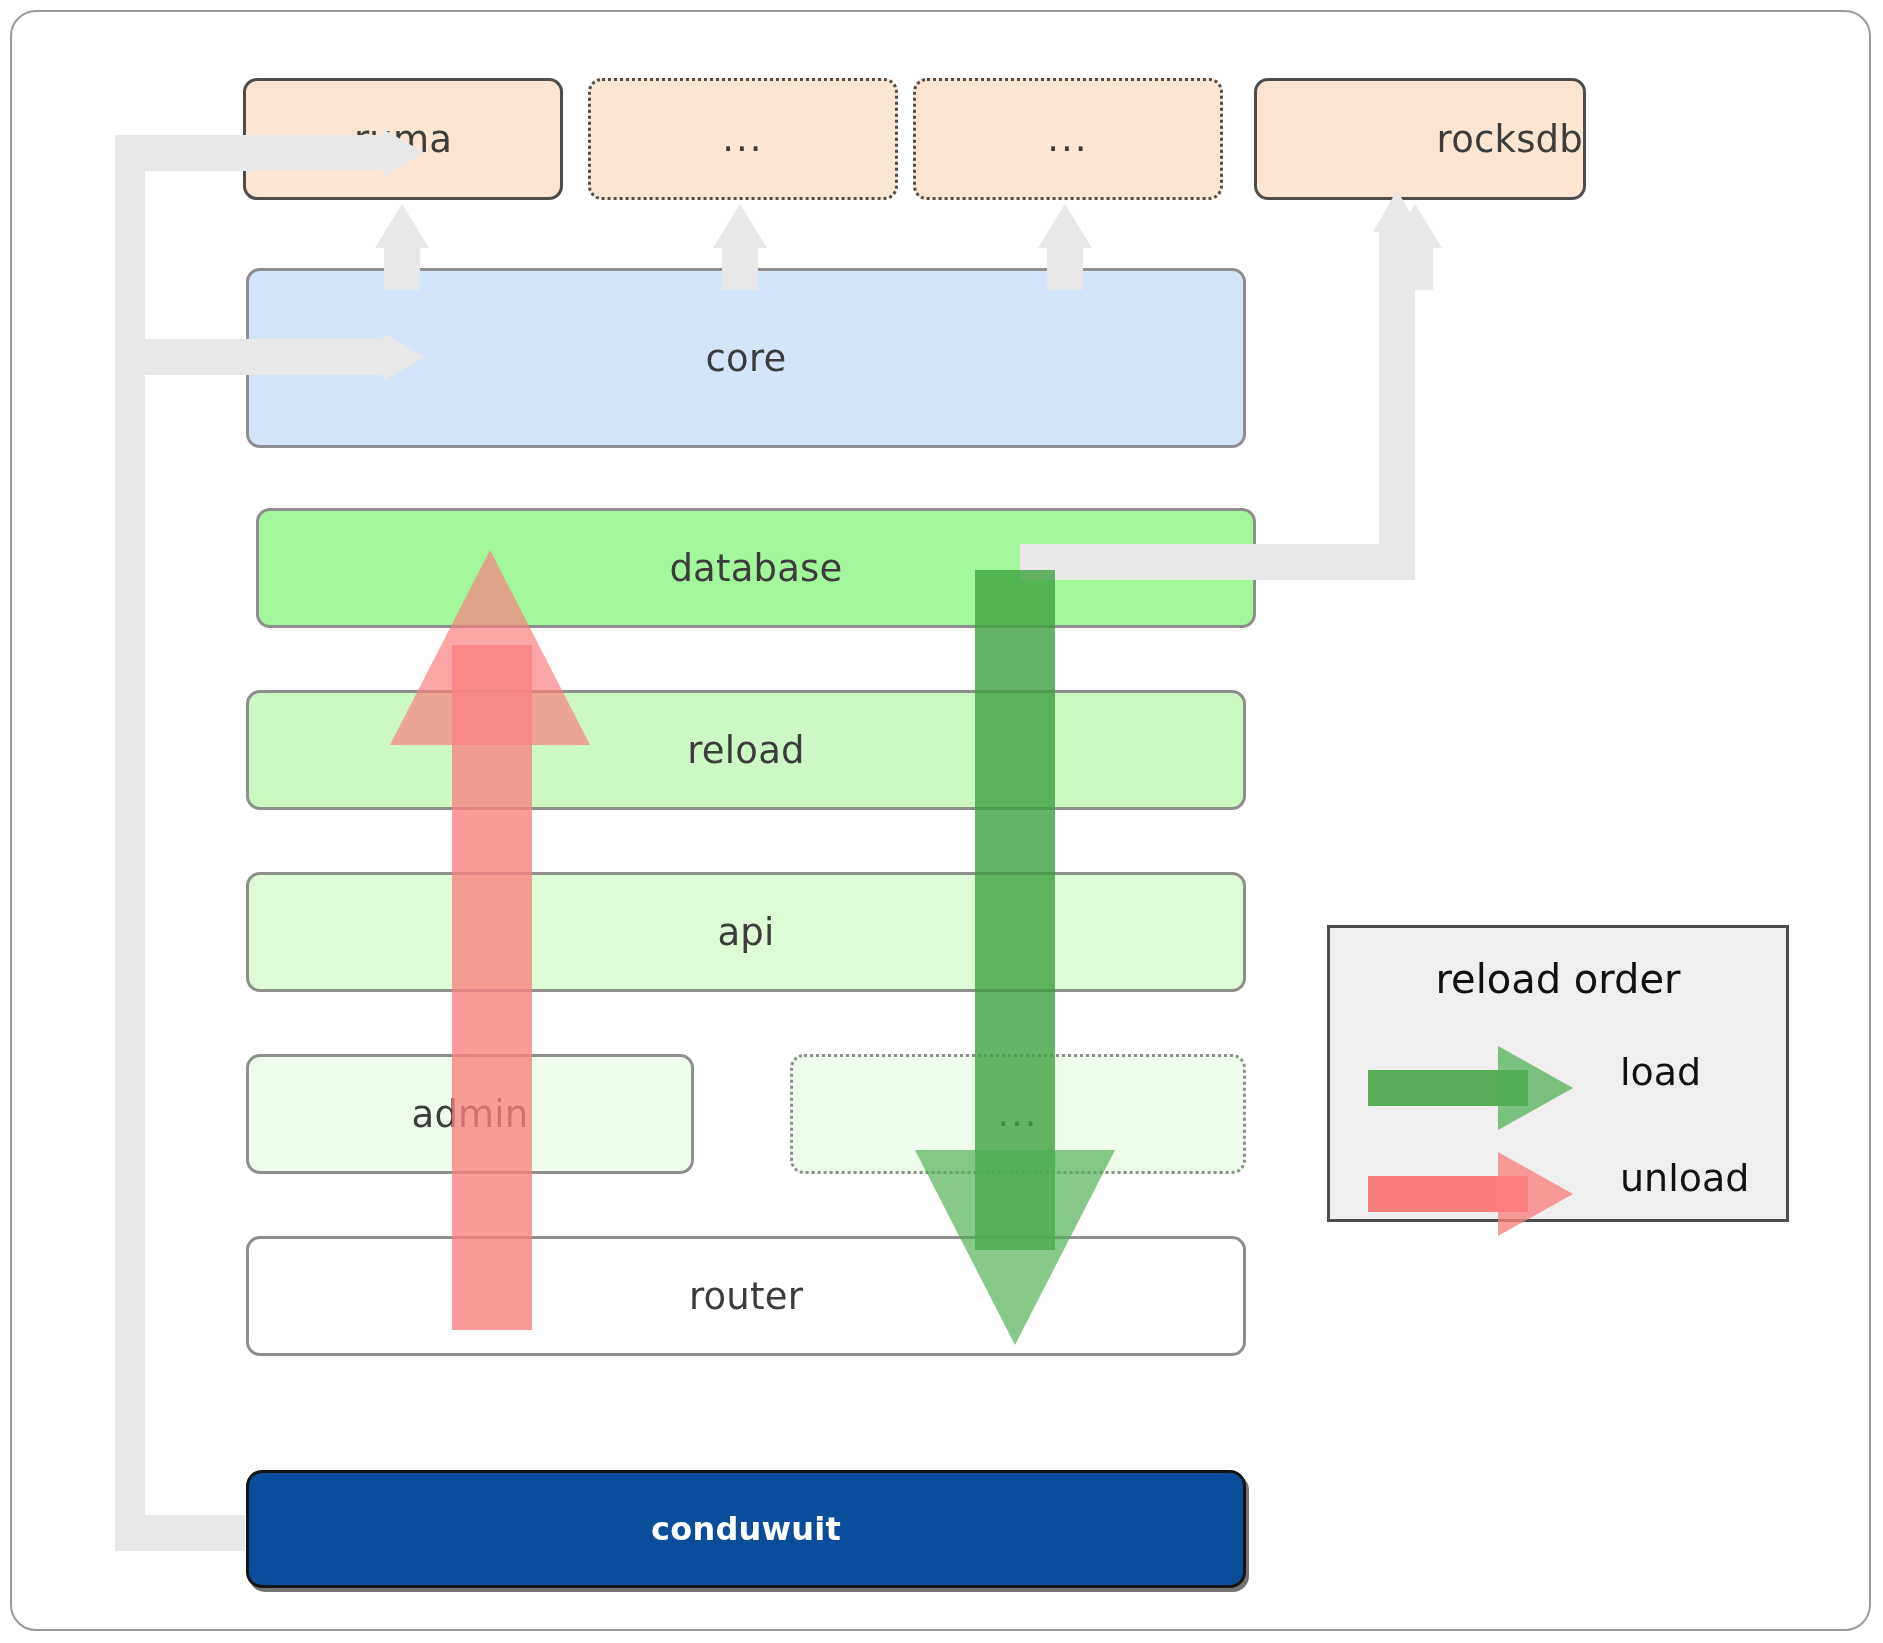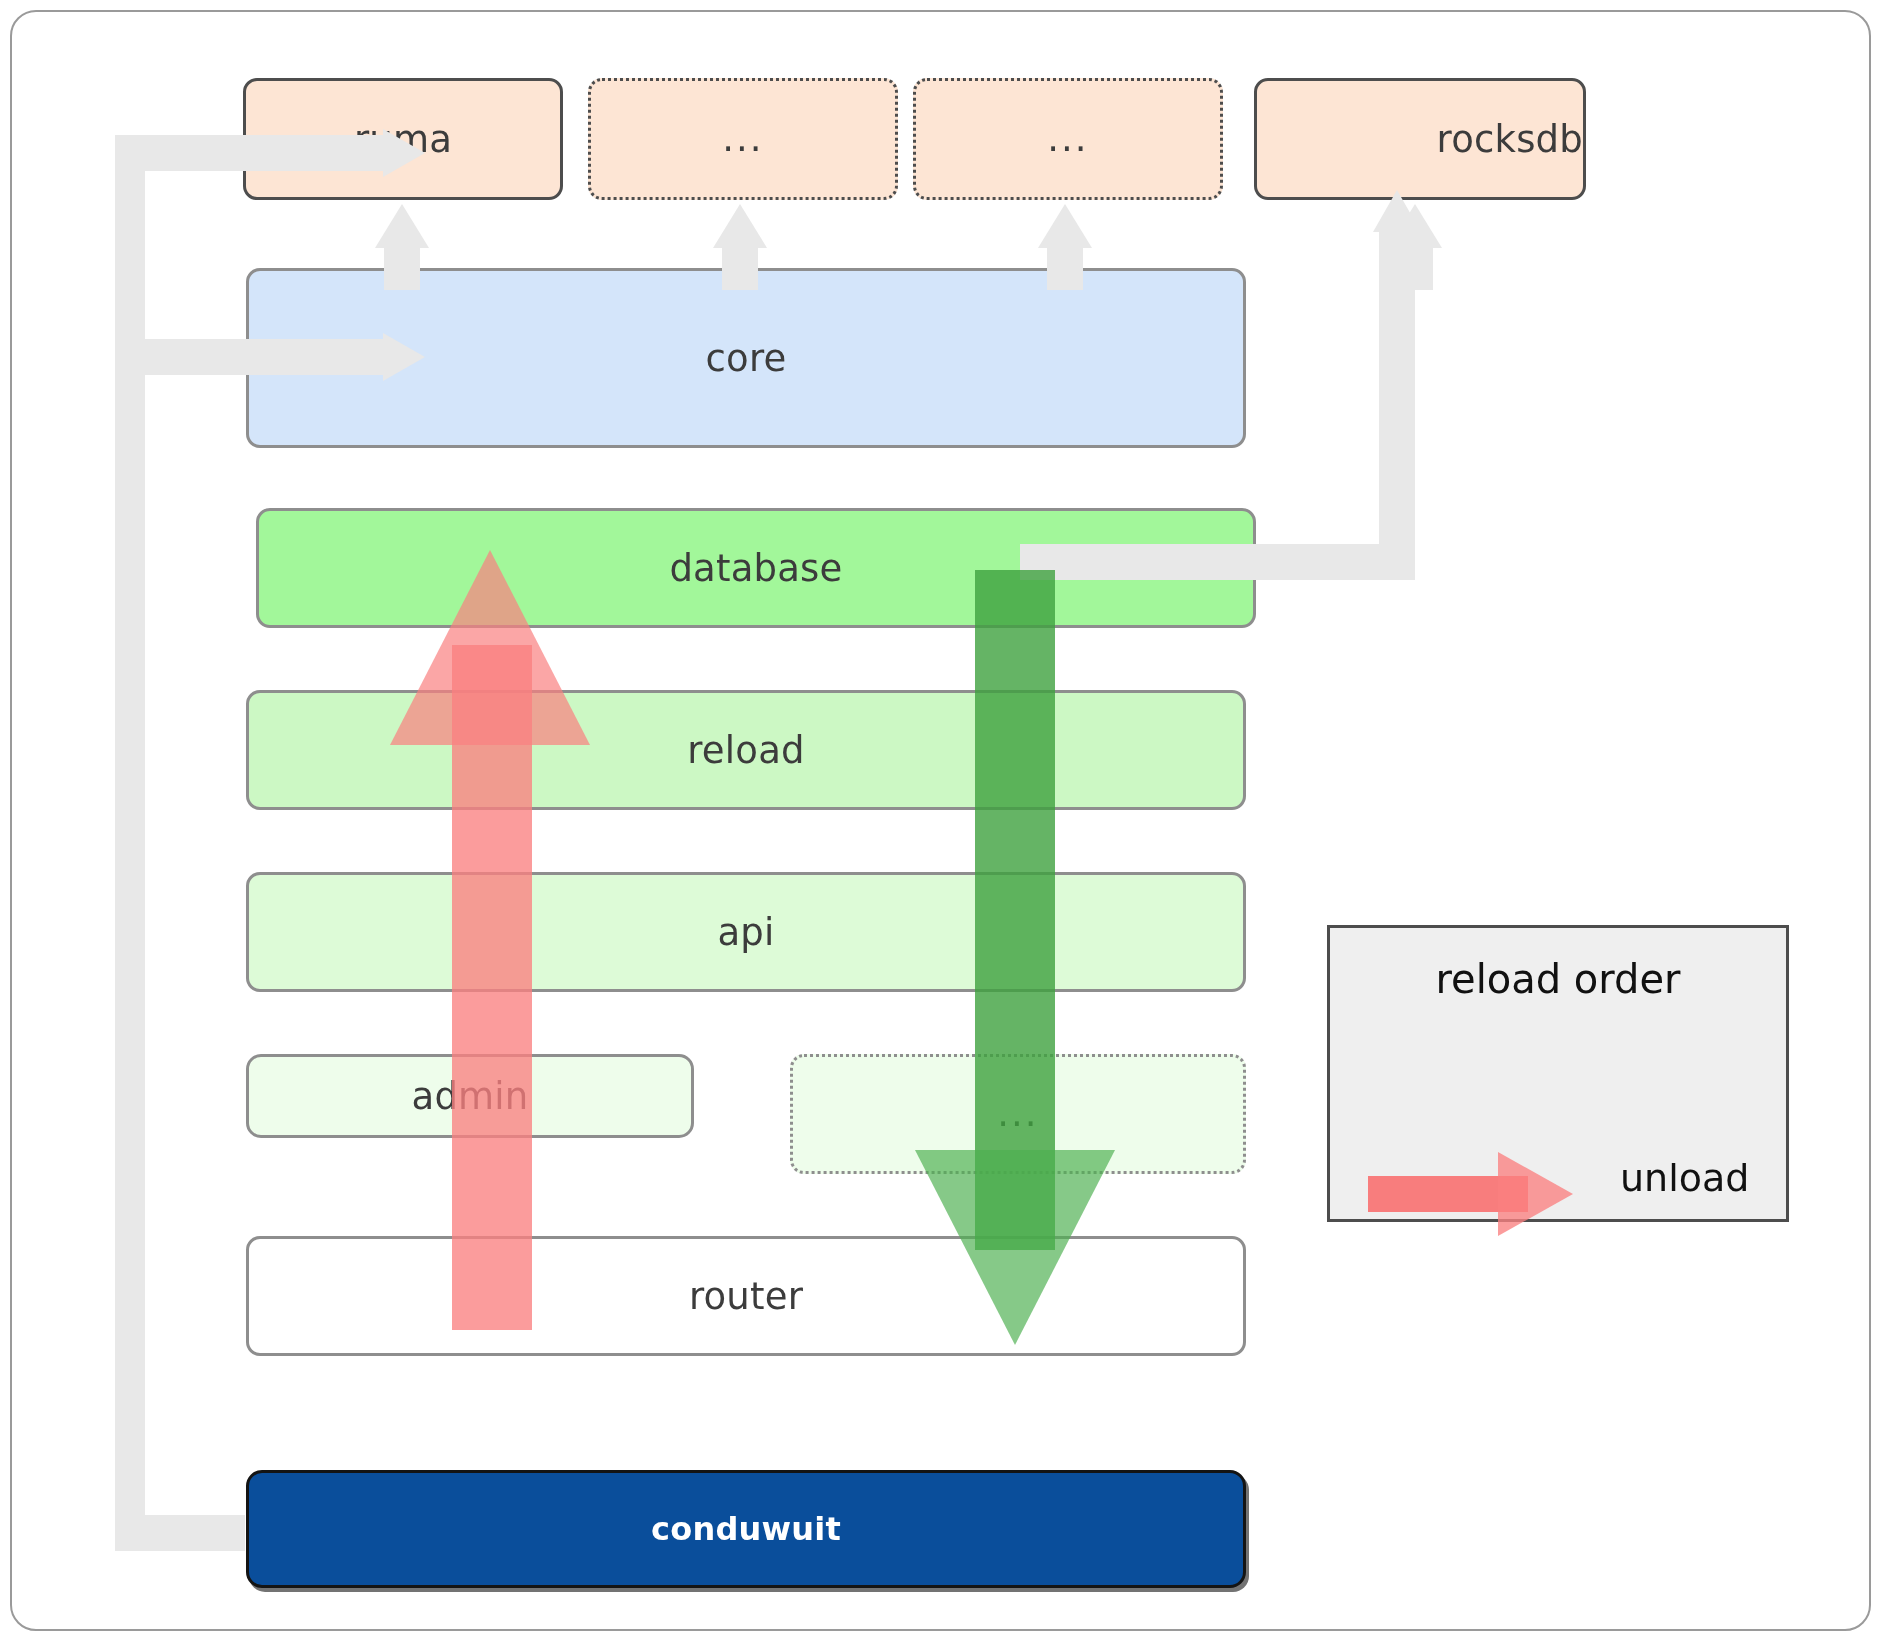--- a/index.html
+++ b/index.html
@@ -186,21 +186,21 @@
     </div>
 
     <div class="node green2 gray" style="left:246px; top:690px; width:1000px; height:120px;">
       <span>reload</span>
     </div>
 
     <div class="node green3 gray" style="left:246px; top:872px; width:1000px; height:120px;">
       <span>api</span>
     </div>
 
-    <div class="node green4 gray" style="left:246px; top:1054px; width:448px; height:84px;border-radius:15px;">
+    <div class="node green4 gray" style="left:246px; top:1054px; width:448px; height:120px;">
       <span>admin</span>
     </div>
 
     <div class="node green4 dottedg" style="left:790px; top:1054px; width:456px; height:120px;">
       <span class="dots">...</span>
     </div>
 
     <div class="node white gray" style="left:246px; top:1236px; width:1000px; height:120px;">
       <span>router</span>
     </div>
@@ -219,20 +219,27 @@
 
     <g>
       <rect x="975" y="570" width="80" height="680" fill="#3ea13e" opacity="0.80"></rect>
       <polygon points="1015,1345 915,1150 1115,1150" fill="#4caf50" opacity="0.68"></polygon>
     </g>
   </svg>
 
   <div id="legend">
     <div id="legend-title">reload order</div>
 
+    <div class="legend-row" id="legend-row-load">
+      <svg class="legend-arrow" viewBox="0 0 230 96">
+        <rect x="0" y="30" width="160" height="36" fill="#3ea13e" opacity="0.85"></rect>
+        <polygon points="205,48 130,6 130,90" fill="#4caf50" opacity="0.72"></polygon>
+      </svg>
+      <span class="legend-label">load</span>
+    </div>
 
     <div class="legend-row" id="legend-row-unload">
       <svg class="legend-arrow" viewBox="0 0 230 96">
         <rect x="0" y="30" width="160" height="36" fill="#fa6060" opacity="0.80"></rect>
         <polygon points="205,48 130,6 130,90" fill="#fa8080" opacity="0.78"></polygon>
       </svg>
       <span class="legend-label">unload</span>
     </div>
   </div>
 </div>

